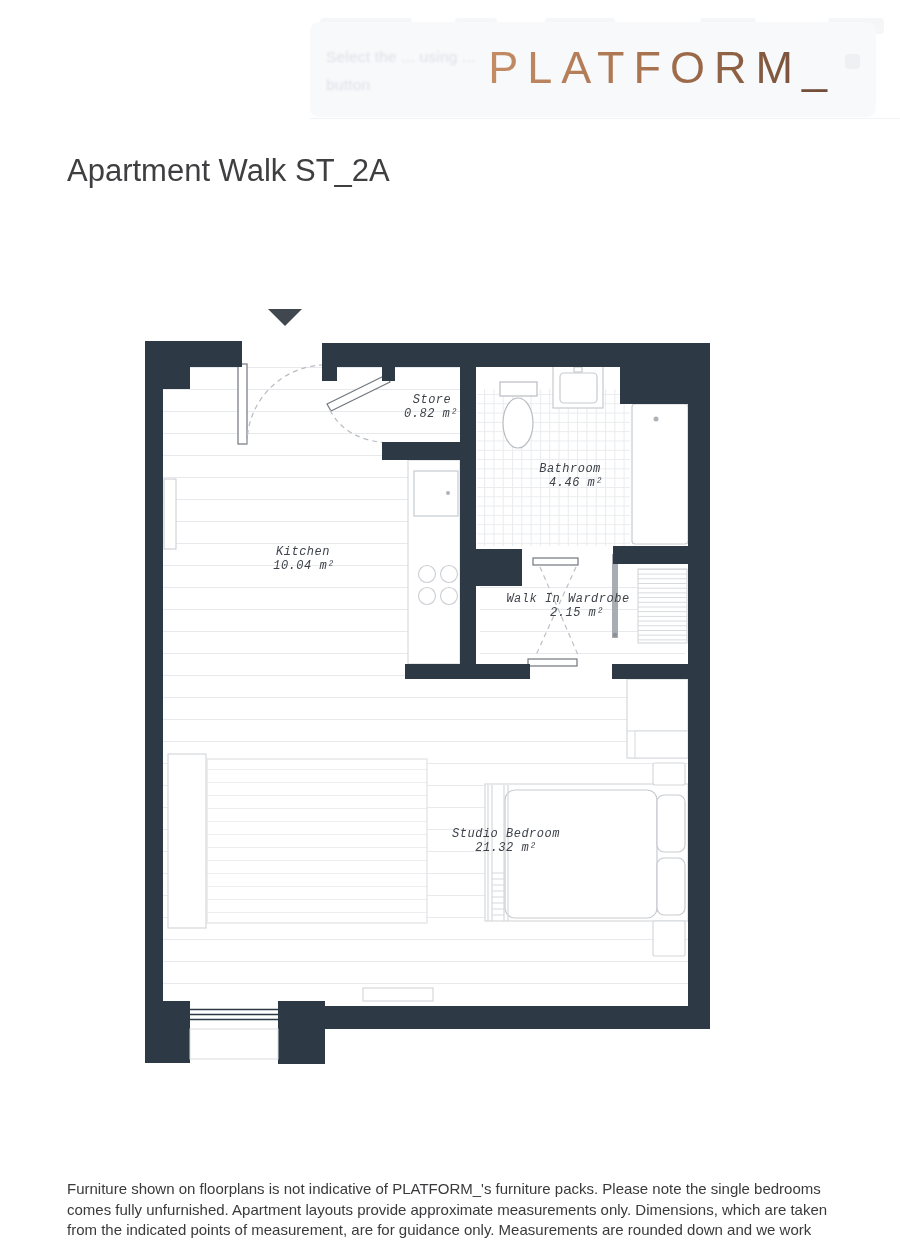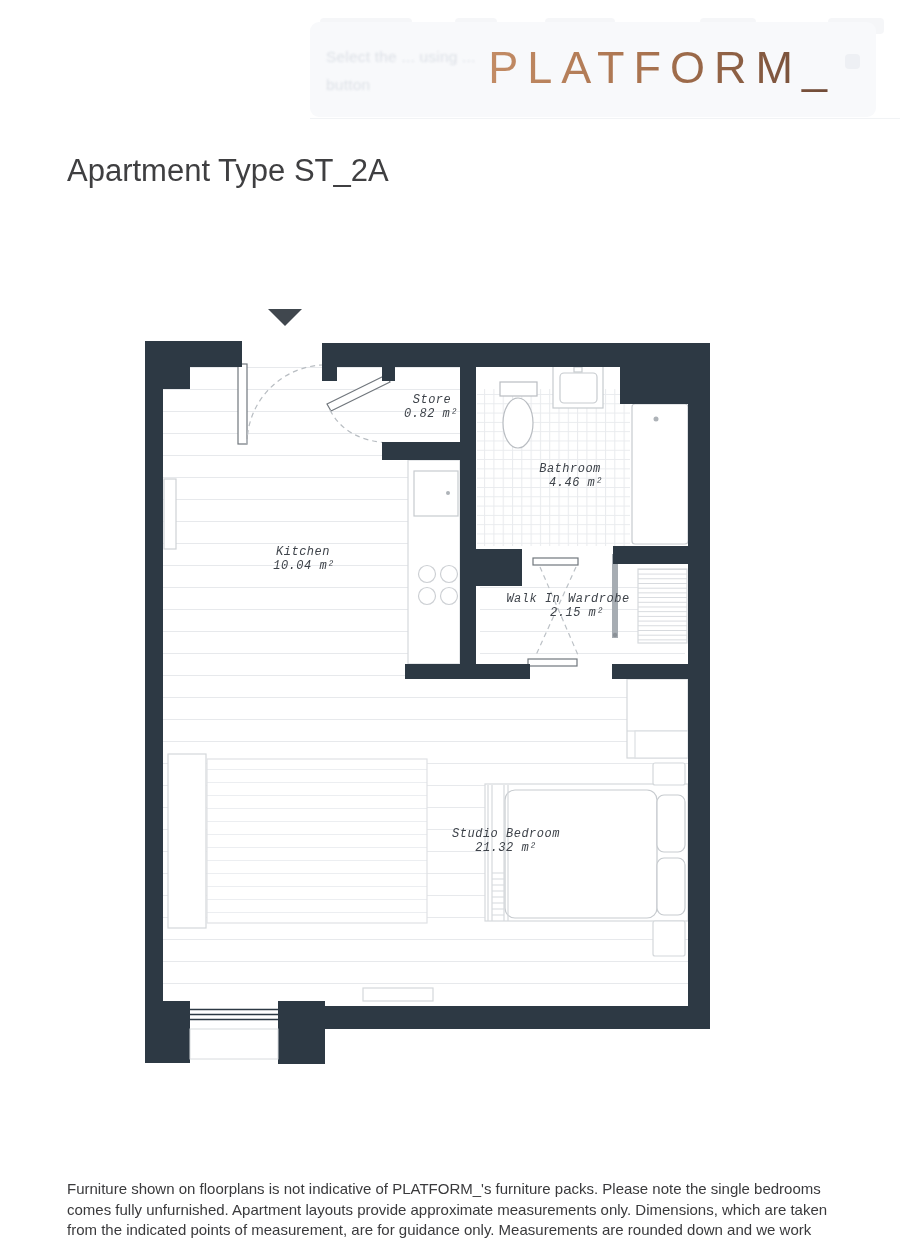--- a/index.html
+++ b/index.html
@@ -42,21 +42,21 @@
   <div class="ghost-strip" style="left:828px;width:56px;"></div>
   <div class="ghost-panel">
     <div class="ghost-text" style="top:26px;">Select the ... using ...</div>
     <div class="ghost-text" style="top:54px;">button</div>
     <div class="ghost-dot"></div>
   </div>
   <div class="ghost-divider"></div>
 
   <div class="logo">PLATFORM_</div>
 
-  <div class="title">Apartment Type ST_2A</div>
+  <div class="title">Apartment Walk ST_2A</div>
 
   <div class="plan">
   <svg width="580" height="780" viewBox="0 0 580 780">
     <defs>
       <pattern id="boards" width="10" height="22" patternUnits="userSpaceOnUse">
         <rect width="10" height="22" fill="#ffffff"></rect>
         <path d="M0 0.5 H10" stroke="#e7e9ec" stroke-width="1"></path>
       </pattern>
       <pattern id="tiles" width="9.3" height="9.3" patternUnits="userSpaceOnUse">
         <rect width="9.3" height="9.3" fill="#ffffff"></rect>

